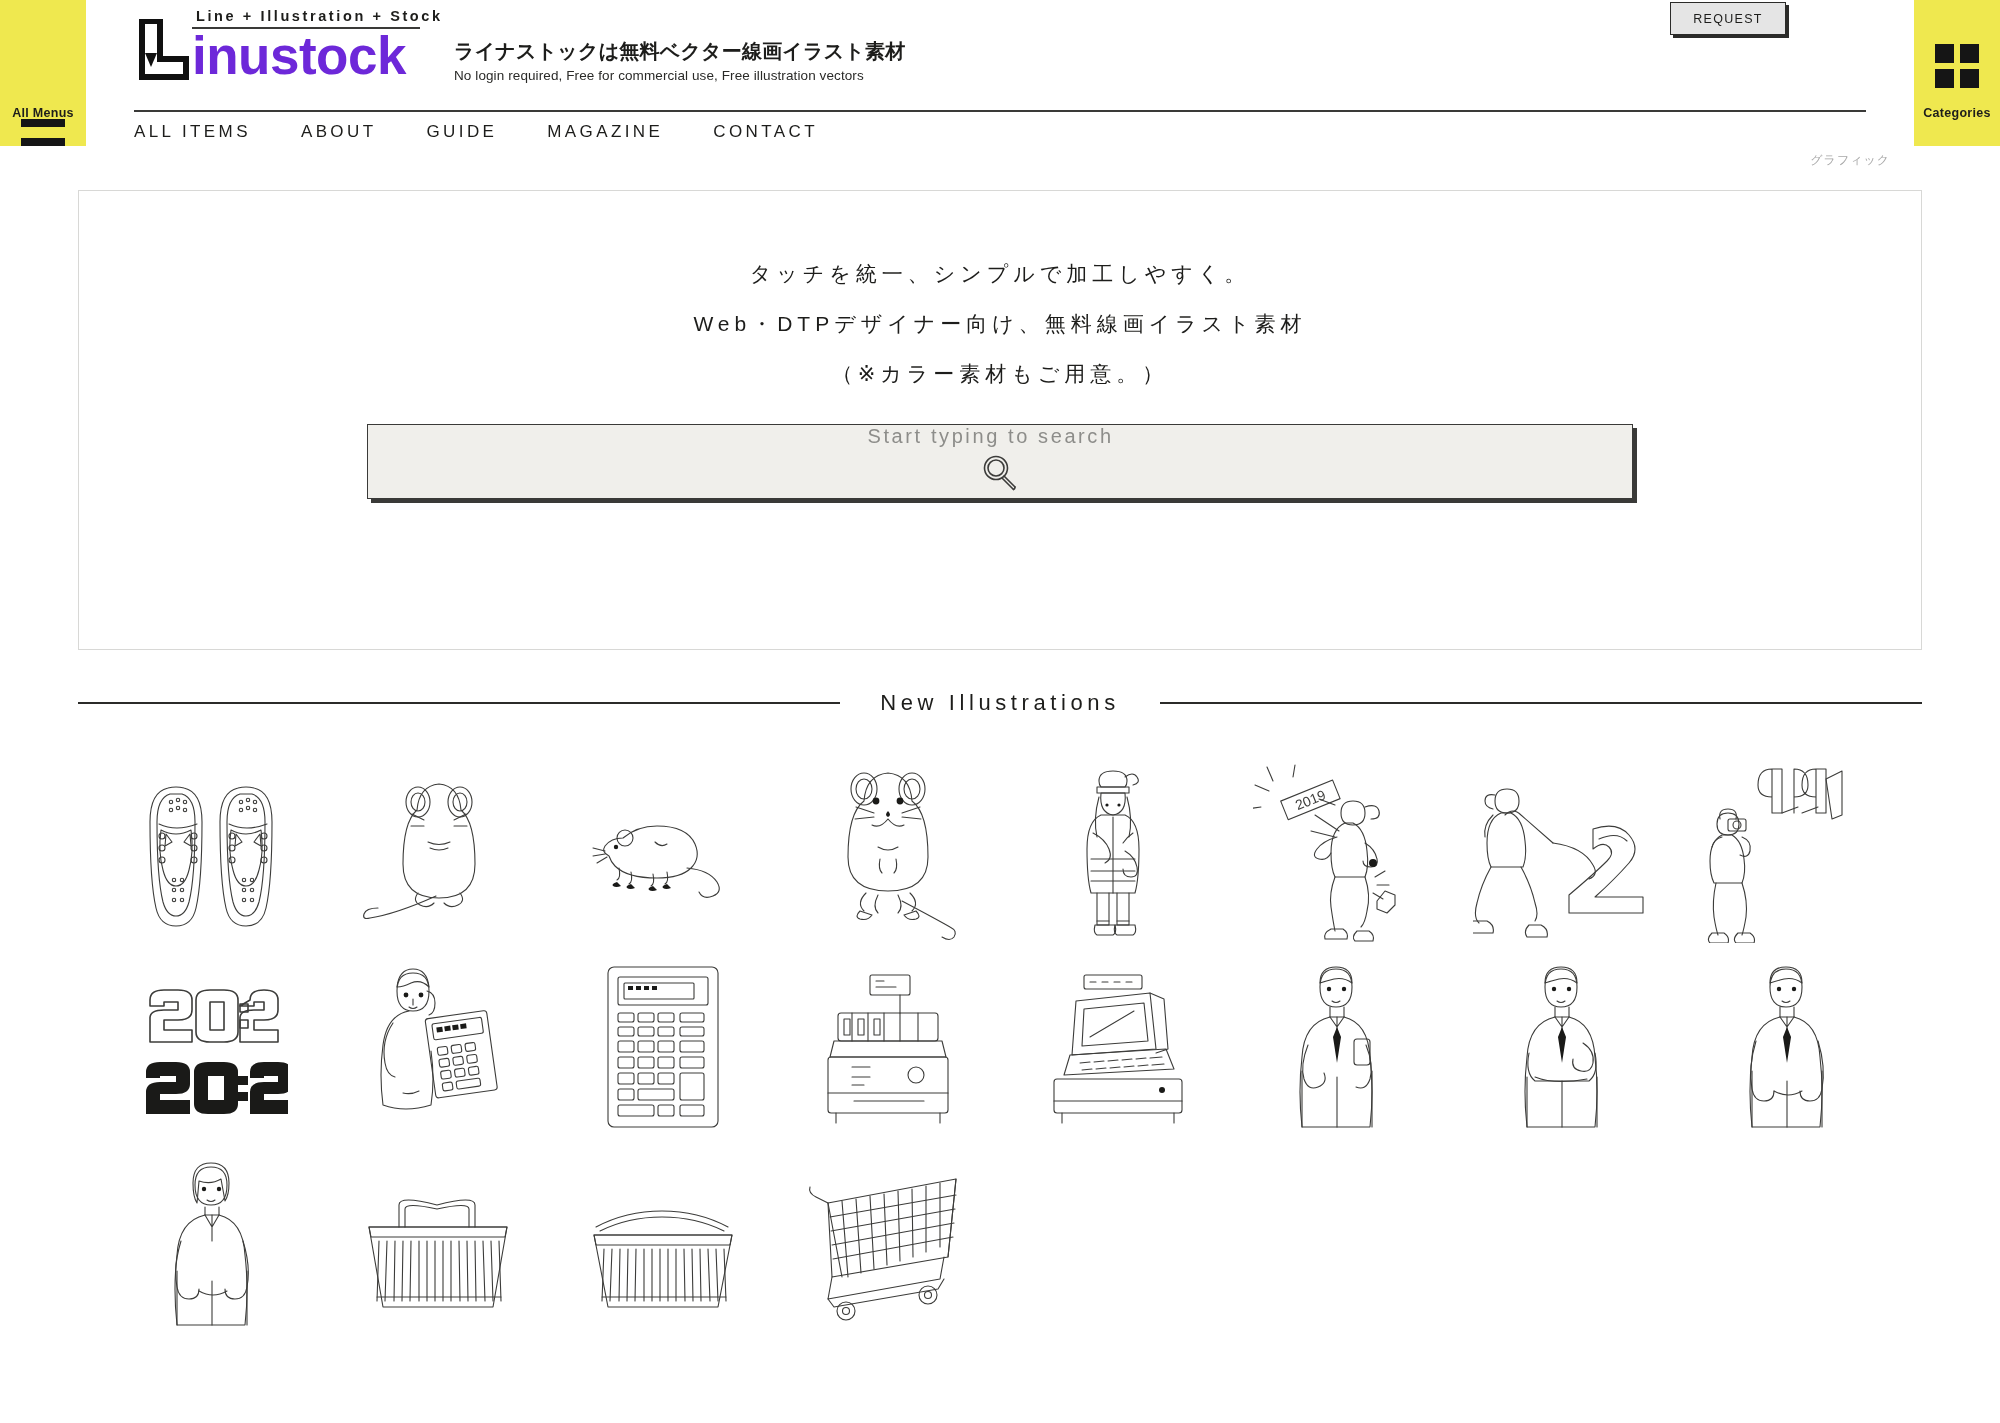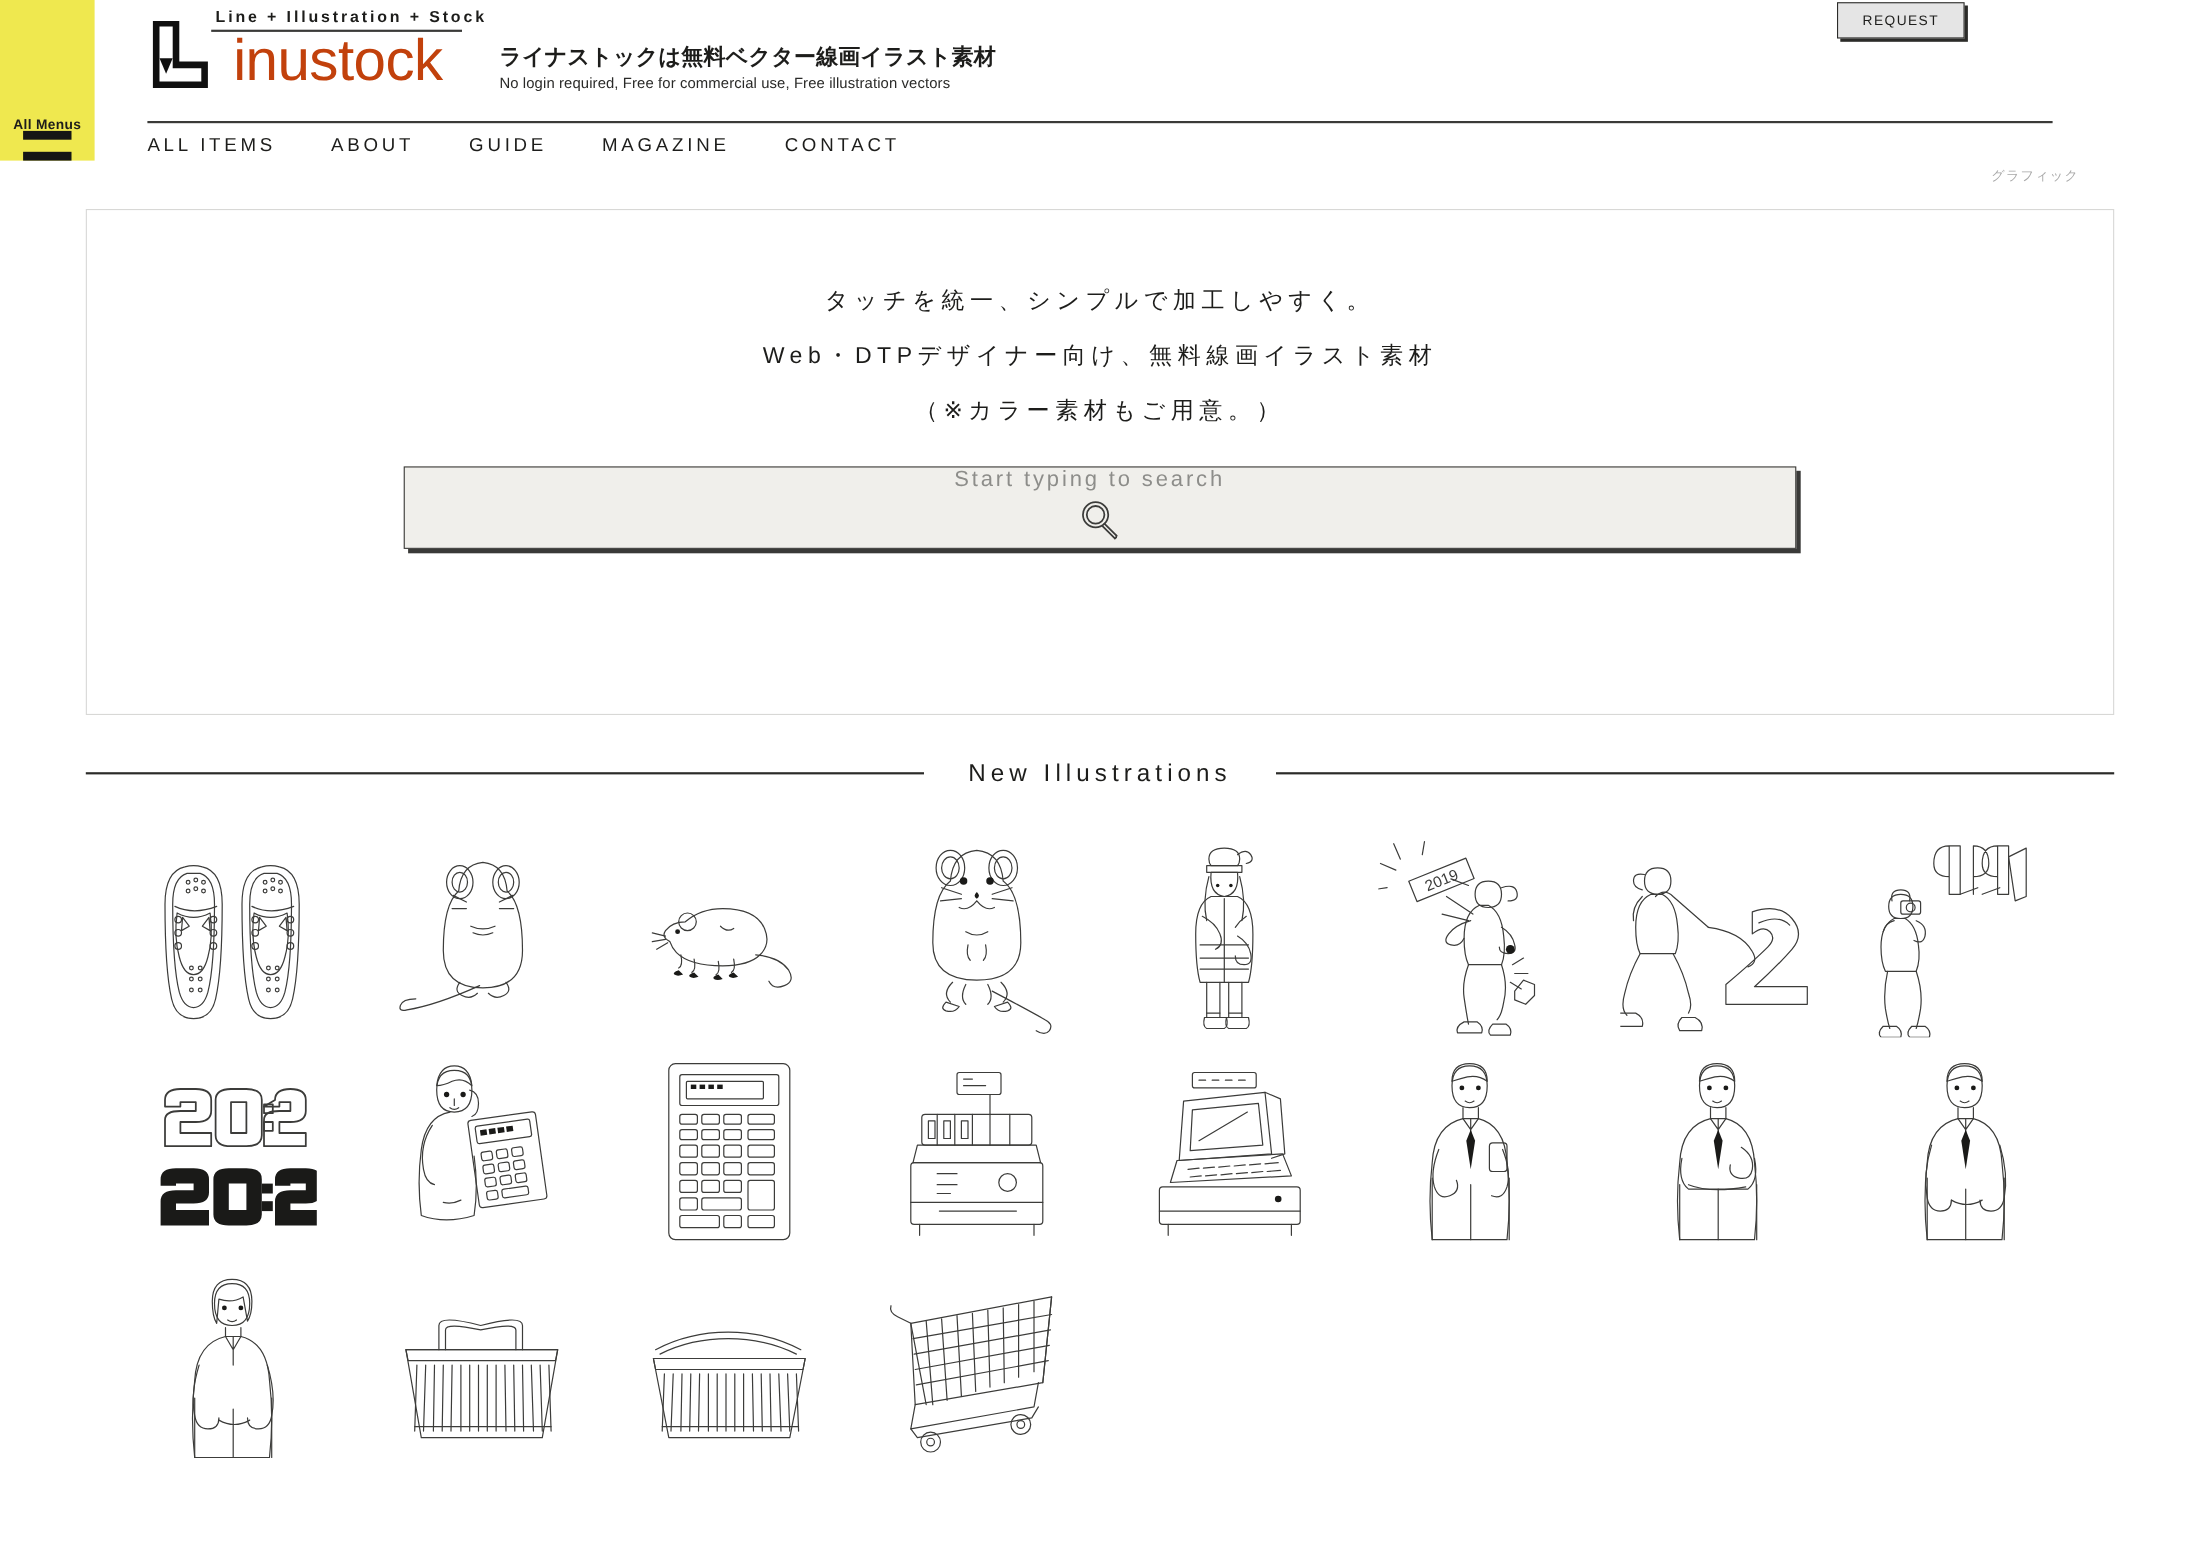--- a/index.html
+++ b/index.html
@@ -44,22 +44,22 @@
   .header { position: absolute; left: 86px; top: 0; right: 86px; height: 146px; }
   .logo-block { position: absolute; left: 48px; top: 8px; display: flex; align-items: flex-end; }
   .logo-mark { width: 56px; height: 62px; margin-right: 2px; }
   .logo-text-wrap { position: relative; }
   .logo-supertitle {
     font-size: 14.5px; letter-spacing: 2.6px; font-weight: 600;
     color: #1d1d1b; padding-left: 4px; padding-bottom: 3px;
   }
   .logo-rule { height: 2px; background: #3a3a38; width: 228px; margin-bottom: 2px; }
   .logo-word {
-    font-size: 53px; font-weight: 400; letter-spacing: -0.5px;
-    line-height: .95; color: #c2410c; margin-left: 20px;
+    font-size: 53px; font-weight: 700; letter-spacing: -0.5px;
+    line-height: .95; color: #6d28d9;
   }
   .taglines { position: absolute; left: 368px; top: 38px; }
   .tagline-ja { font-size: 20px; font-weight: 700; letter-spacing: .2px; color: #1d1d1b; }
   .tagline-en { font-size: 13.5px; letter-spacing: .1px; color: #2a2a28; margin-top: 3px; }
 
   .request-btn {
     position: absolute; right: 128px; top: 2px;
     width: 116px; height: 33px;
     border: 1.6px solid #2b2b29; background: #e5e5e5;
     box-shadow: 3px 3px 0 0 #2b2b29;
@@ -146,20 +146,29 @@
 <div class="page">
 
   <div class="rail-left">
     <div class="hamburger">
       <span></span>
         <span></span>
     </div>
     <div class="rail-label">All Menus</div>
   </div>
 
+  <div class="rail-right">
+    <div class="grid-icon">
+      <i></i>
+        <i></i>
+        <i></i>
+        <i></i>
+    </div>
+    <div class="rail-label">Categories</div>
+  </div>
 
   <div class="header">
 
     <div class="logo-block">
       <svg class="logo-mark" viewBox="0 0 56 62">
         <path d="M8 2 L26 2 L26 40 L52 40 L52 58 L8 58 Z" fill="none" stroke="#101010" stroke-width="6"></path>
         <path d="M11 34 L23 34 L17 48 Z" fill="#101010"></path>
       </svg>
       <div class="logo-text-wrap">
         <div class="logo-supertitle">Line + Illustration + Stock</div>

